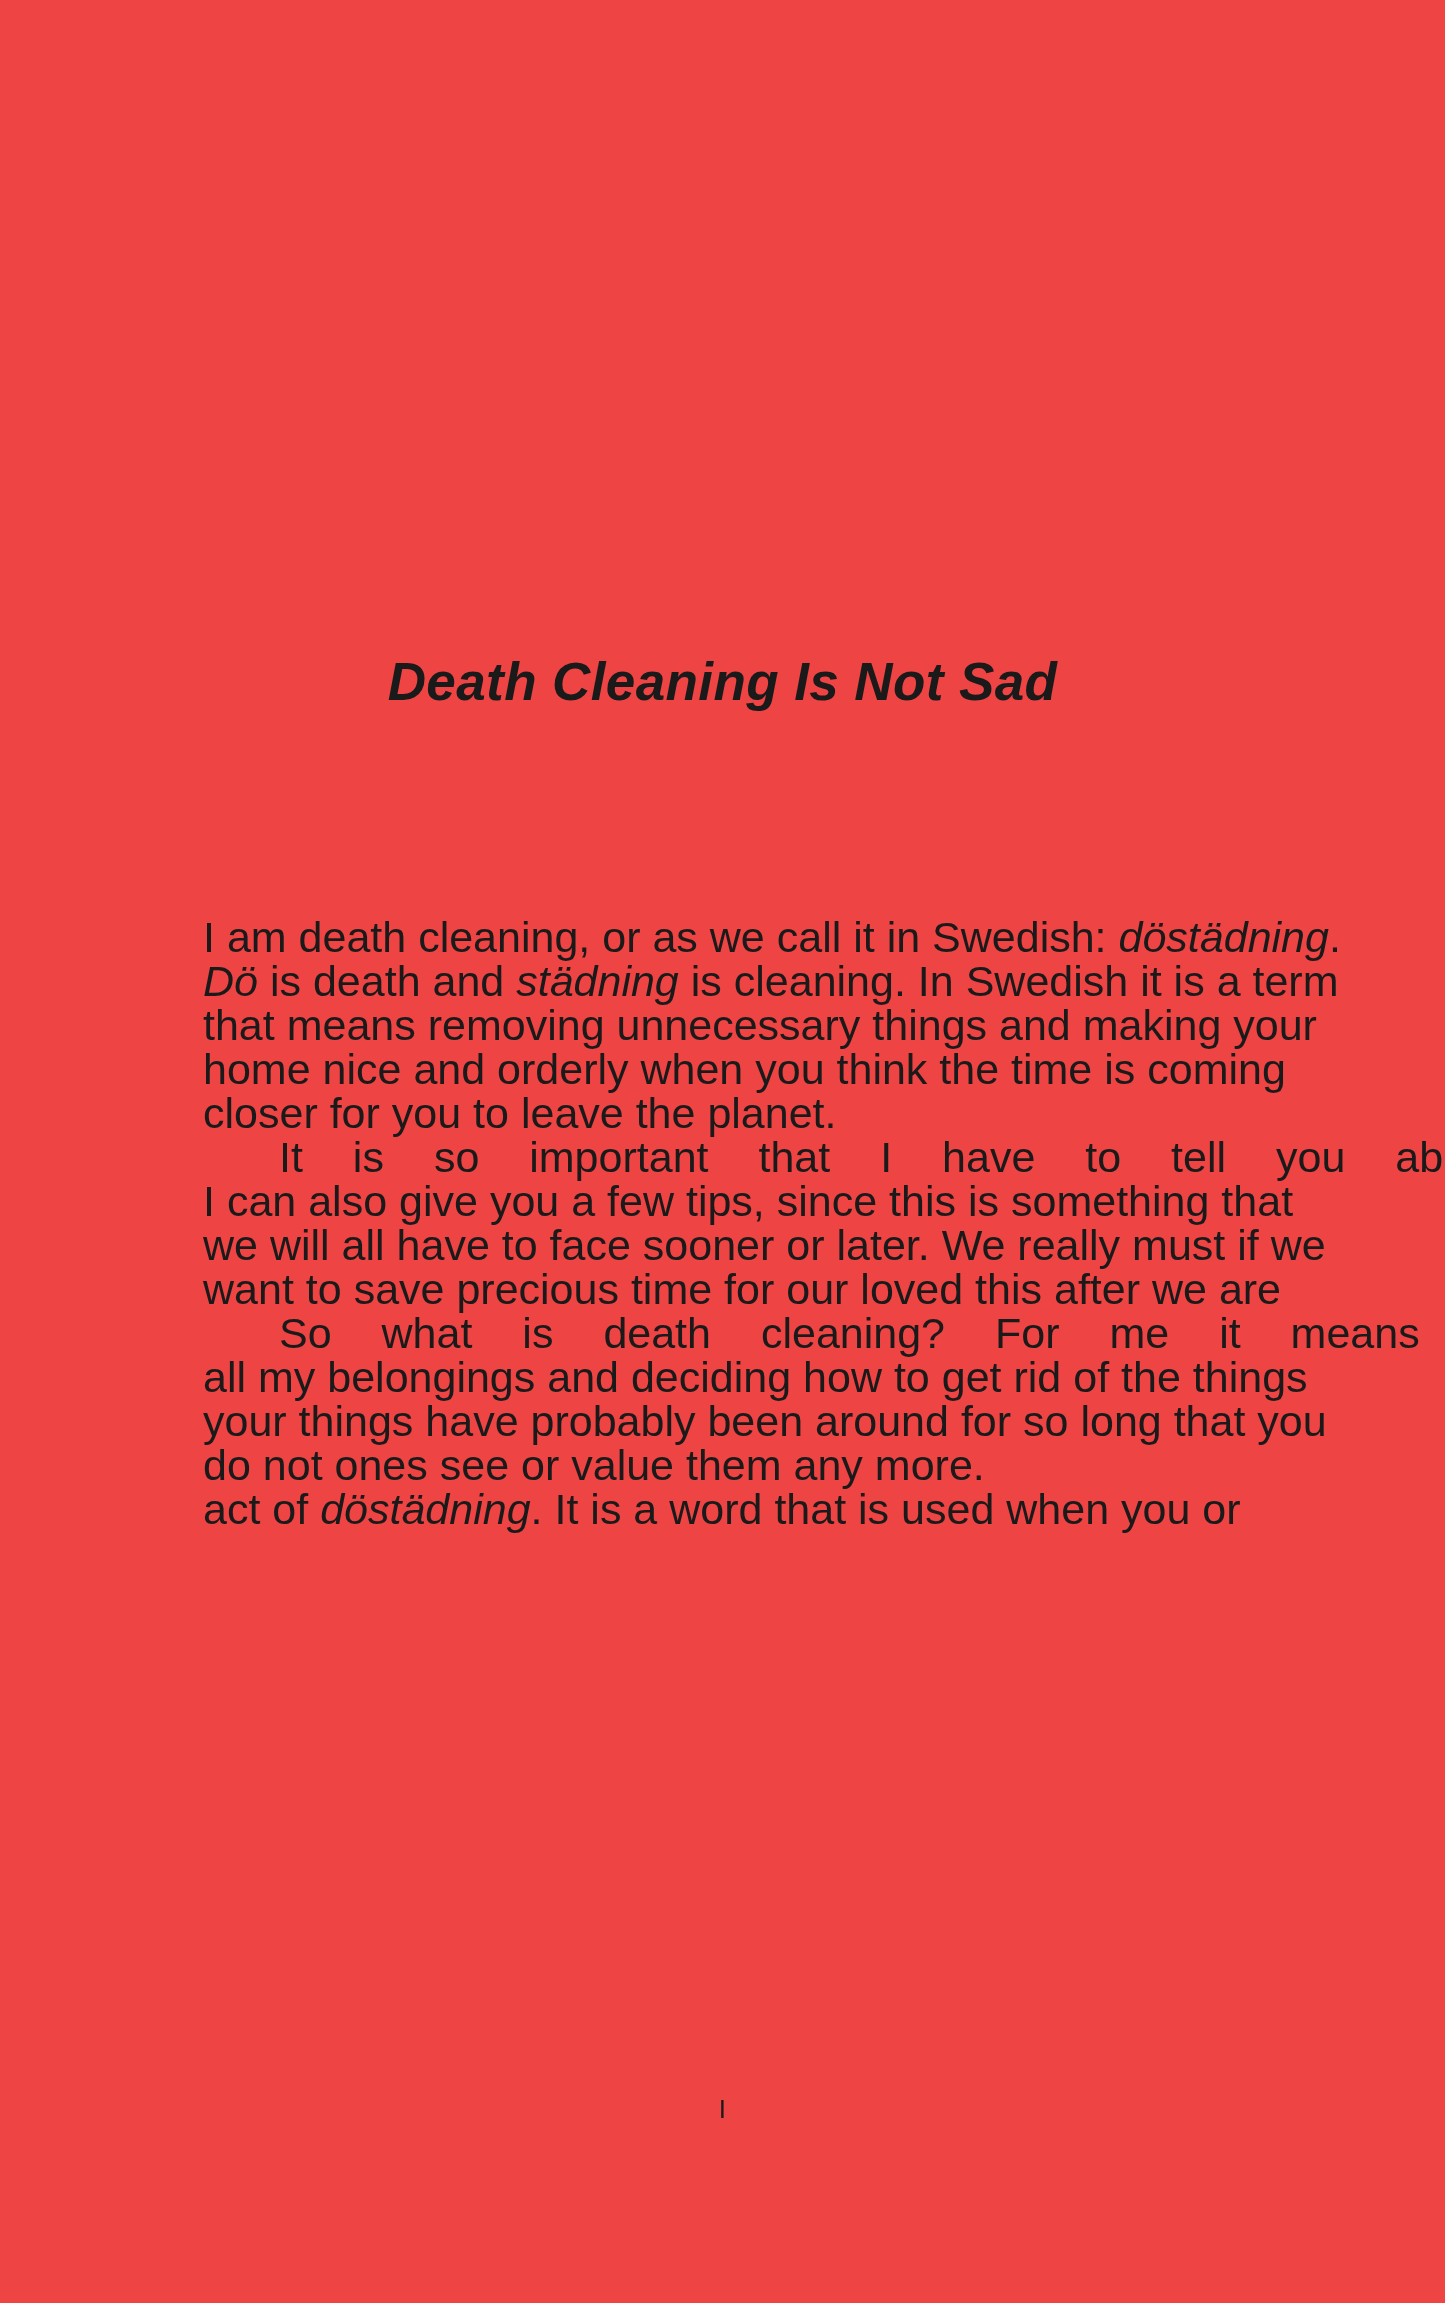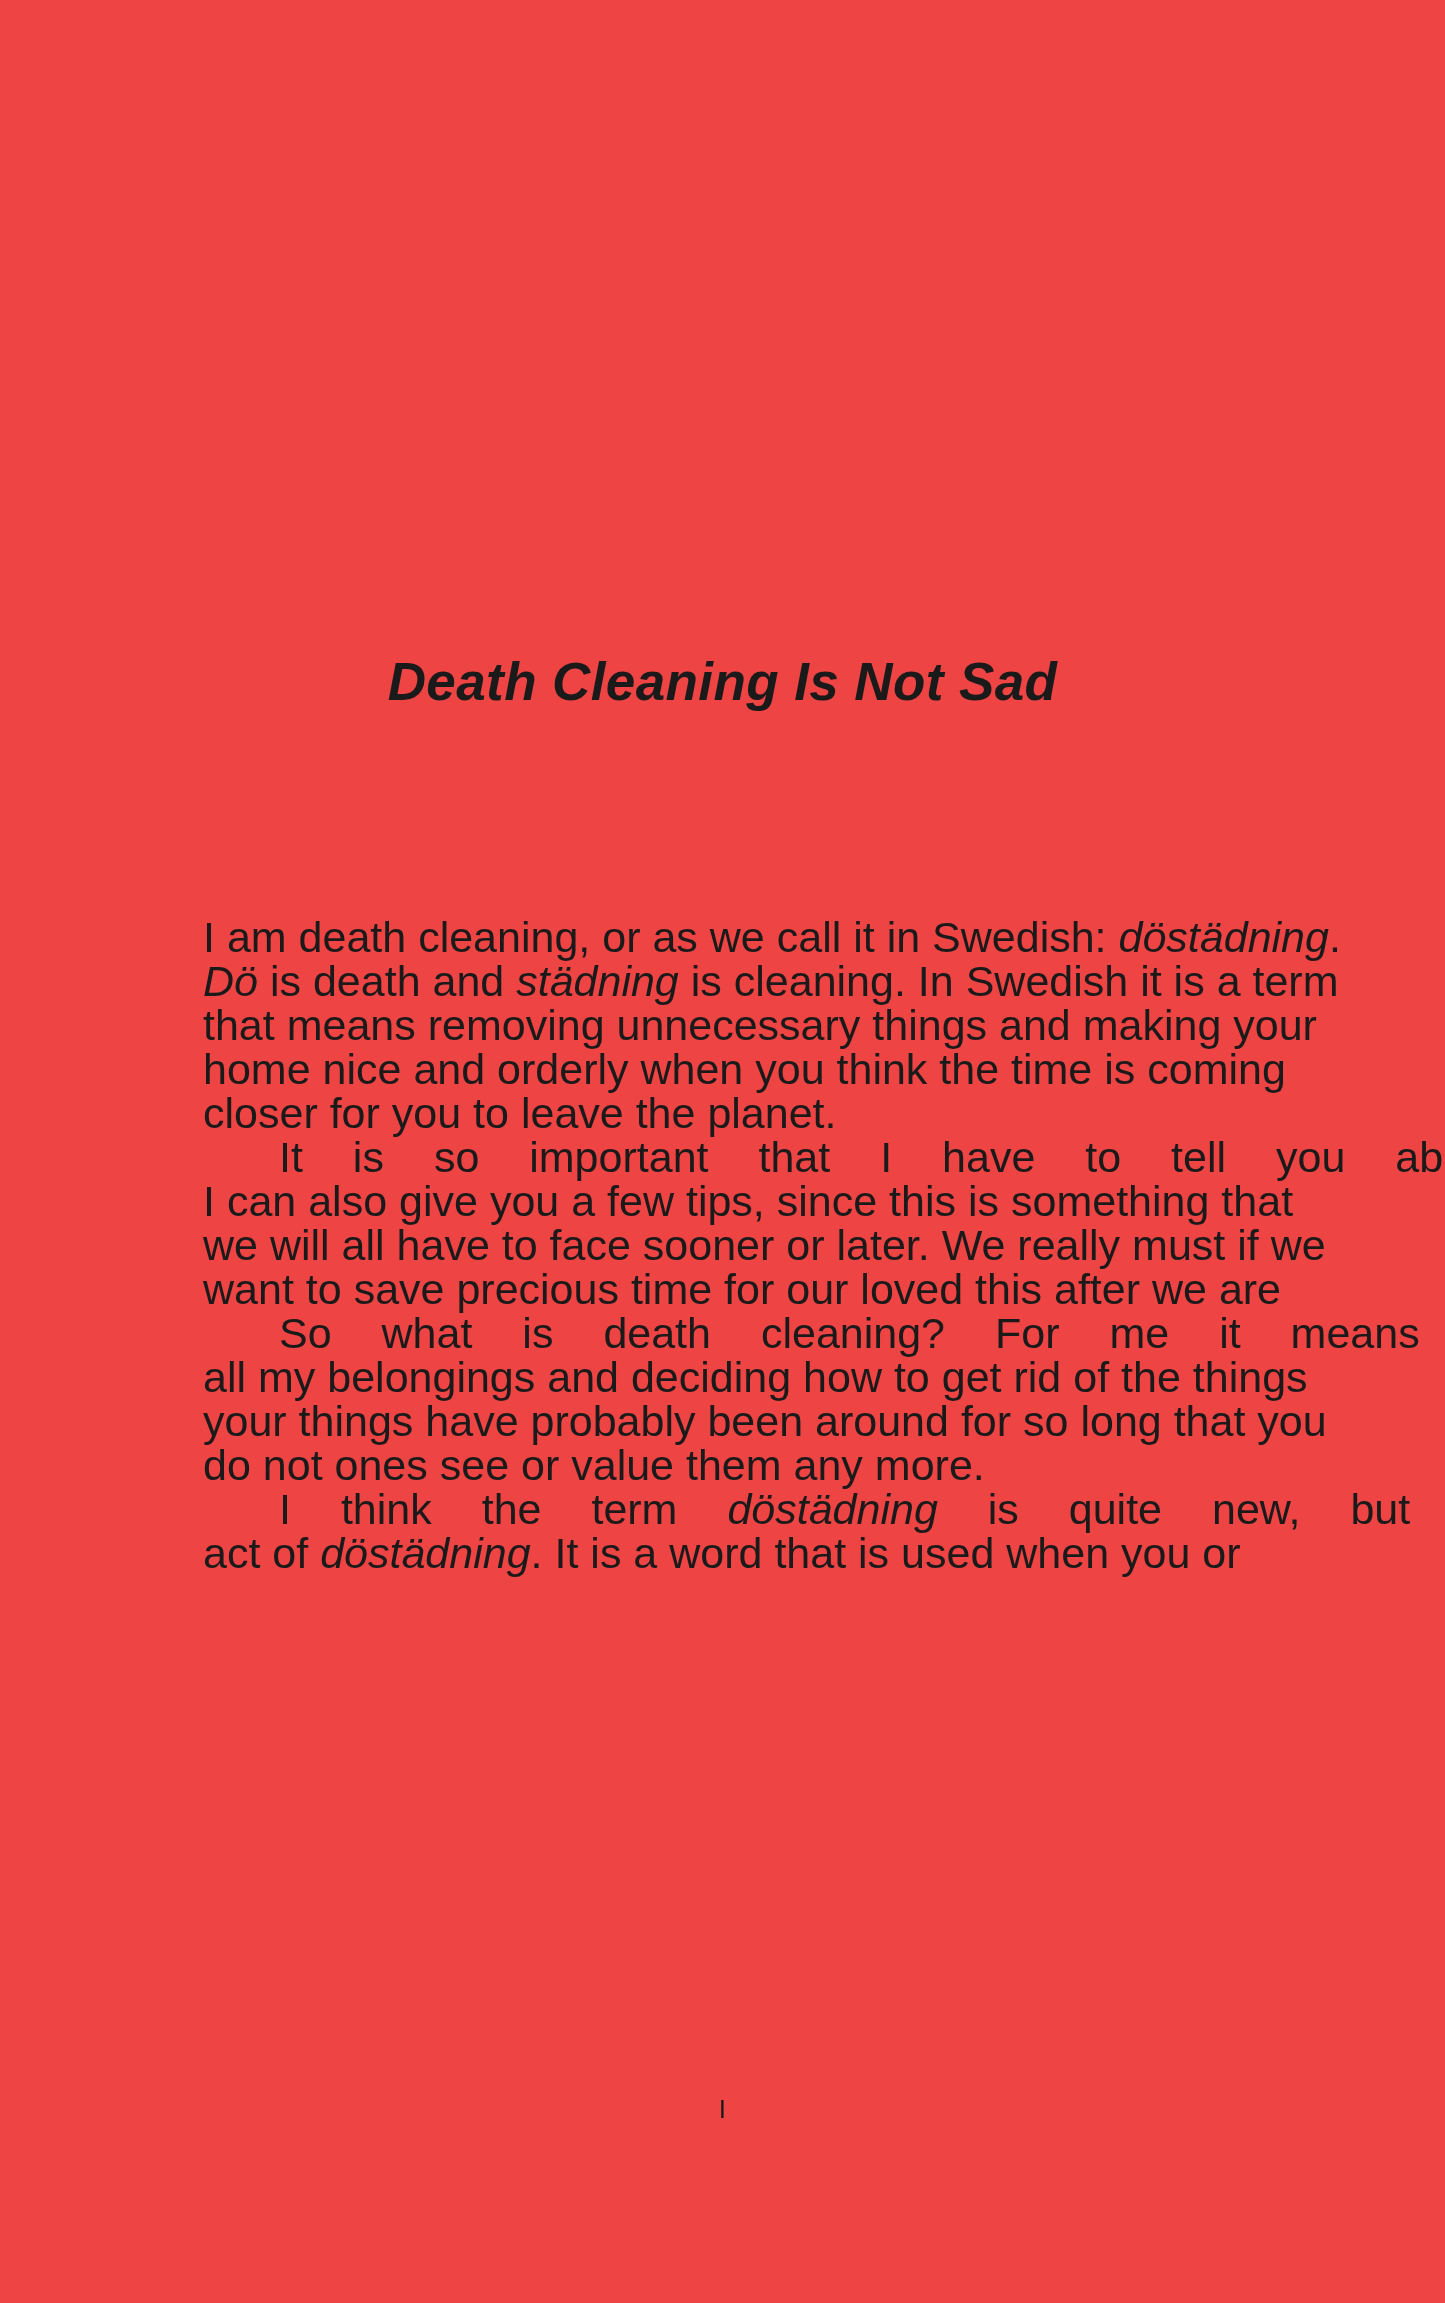--- a/index.html
+++ b/index.html
@@ -112,20 +112,19 @@
         <span class="text-line"><span class="w">we</span> <span class="w">will</span> <span class="w">all</span> <span class="w">have</span> <span class="w">to</span> <span class="w">face</span> <span class="w">sooner</span> <span class="w">or</span> <span class="w">later.</span> <span class="w">We</span> <span class="w">really</span> <span class="w">must</span> <span class="w">if</span> <span class="w">we</span></span>
         <span class="text-line"><span class="w">want</span> <span class="w">to</span> <span class="w">save</span> <span class="w">precious</span> <span class="w">time</span> <span class="w">for</span> <span class="w">our</span> <span class="w">loved</span> <span class="w">this</span> <span class="w">after</span> <span class="w">we</span> <span class="w">are</span></span>
       </div>
       <div class="paragraph">
         <span class="text-line indent"><span class="w">So</span> <span class="w">what</span> <span class="w">is</span> <span class="w">death</span> <span class="w">cleaning?</span> <span class="w">For</span> <span class="w">me</span> <span class="w">it</span> <span class="w">means</span> <span class="w">going</span> <span class="w">through</span></span>
         <span class="text-line"><span class="w">all</span> <span class="w">my</span> <span class="w">belongings</span> <span class="w">and</span> <span class="w">deciding</span> <span class="w">how</span> <span class="w">to</span> <span class="w">get</span> <span class="w">rid</span> <span class="w">of</span> <span class="w">the</span> <span class="w">things</span></span>
         <span class="text-line"><span class="w">your</span> <span class="w">things</span> <span class="w">have</span> <span class="w">probably</span> <span class="w">been</span> <span class="w">around</span> <span class="w">for</span> <span class="w">so</span> <span class="w">long</span> <span class="w">that</span> <span class="w">you</span></span>
         <span class="text-line line-end"><span class="w">do</span> <span class="w">not</span> <span class="w">ones</span> <span class="w">see</span> <span class="w">or</span> <span class="w">value</span> <span class="w">them</span> <span class="w">any</span> <span class="w">more.</span></span>
       </div>
       <div class="paragraph">
-        <span class="text-line indent"><span class="w">I</span> <span class="w">think</span> <span class="w">the</span> <span class="w">term</span> <span class="w it">döstädning</span> <span class="w">is</span> <span class="w">quite</span> <span class="w">new,</span> <span class="w">but</span> <span class="w">not</span> <span class="w">the</span></span>
         <span class="text-line line-end"><span class="w">act</span> <span class="w">of</span> <span class="w it">döstädning</span><span class="w">.</span> <span class="w">It</span> <span class="w">is</span> <span class="w">a</span> <span class="w">word</span> <span class="w">that</span> <span class="w">is</span> <span class="w">used</span> <span class="w">when</span> <span class="w">you</span> <span class="w">or</span></span>
       </div>
     </div>
 
   <div class="folio">I</div>
 
 </div>
 
 </body></html>

